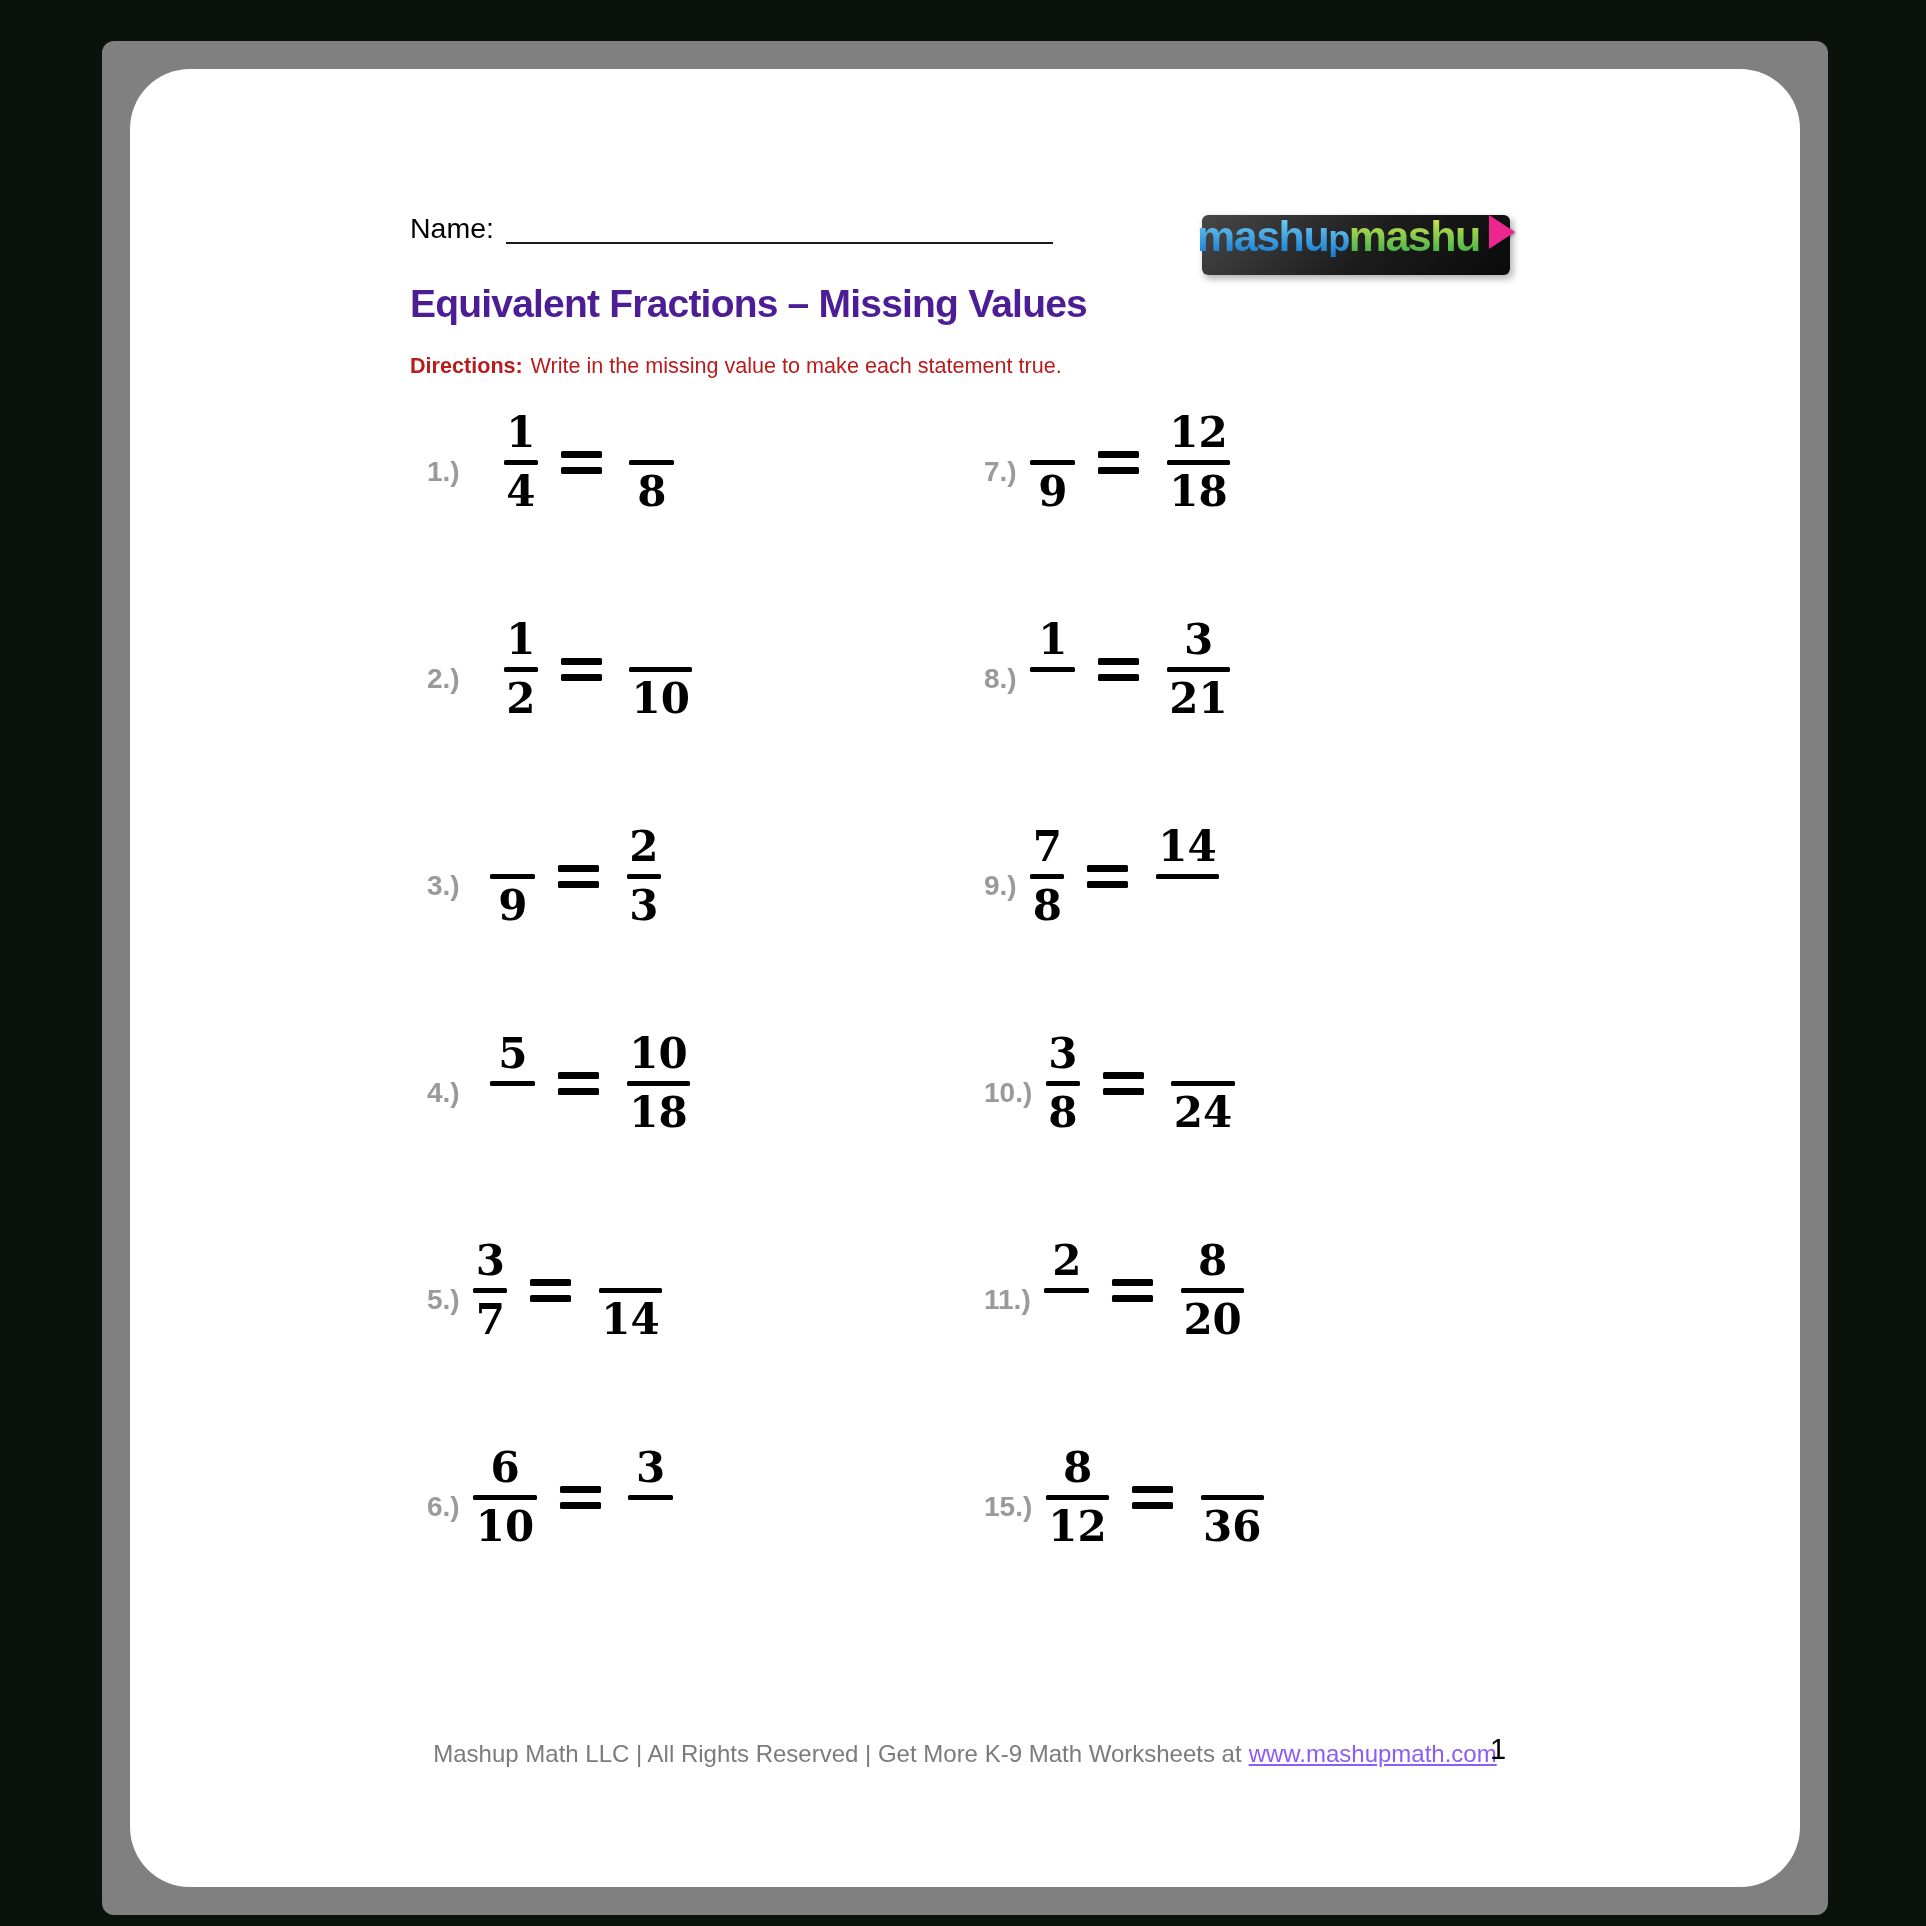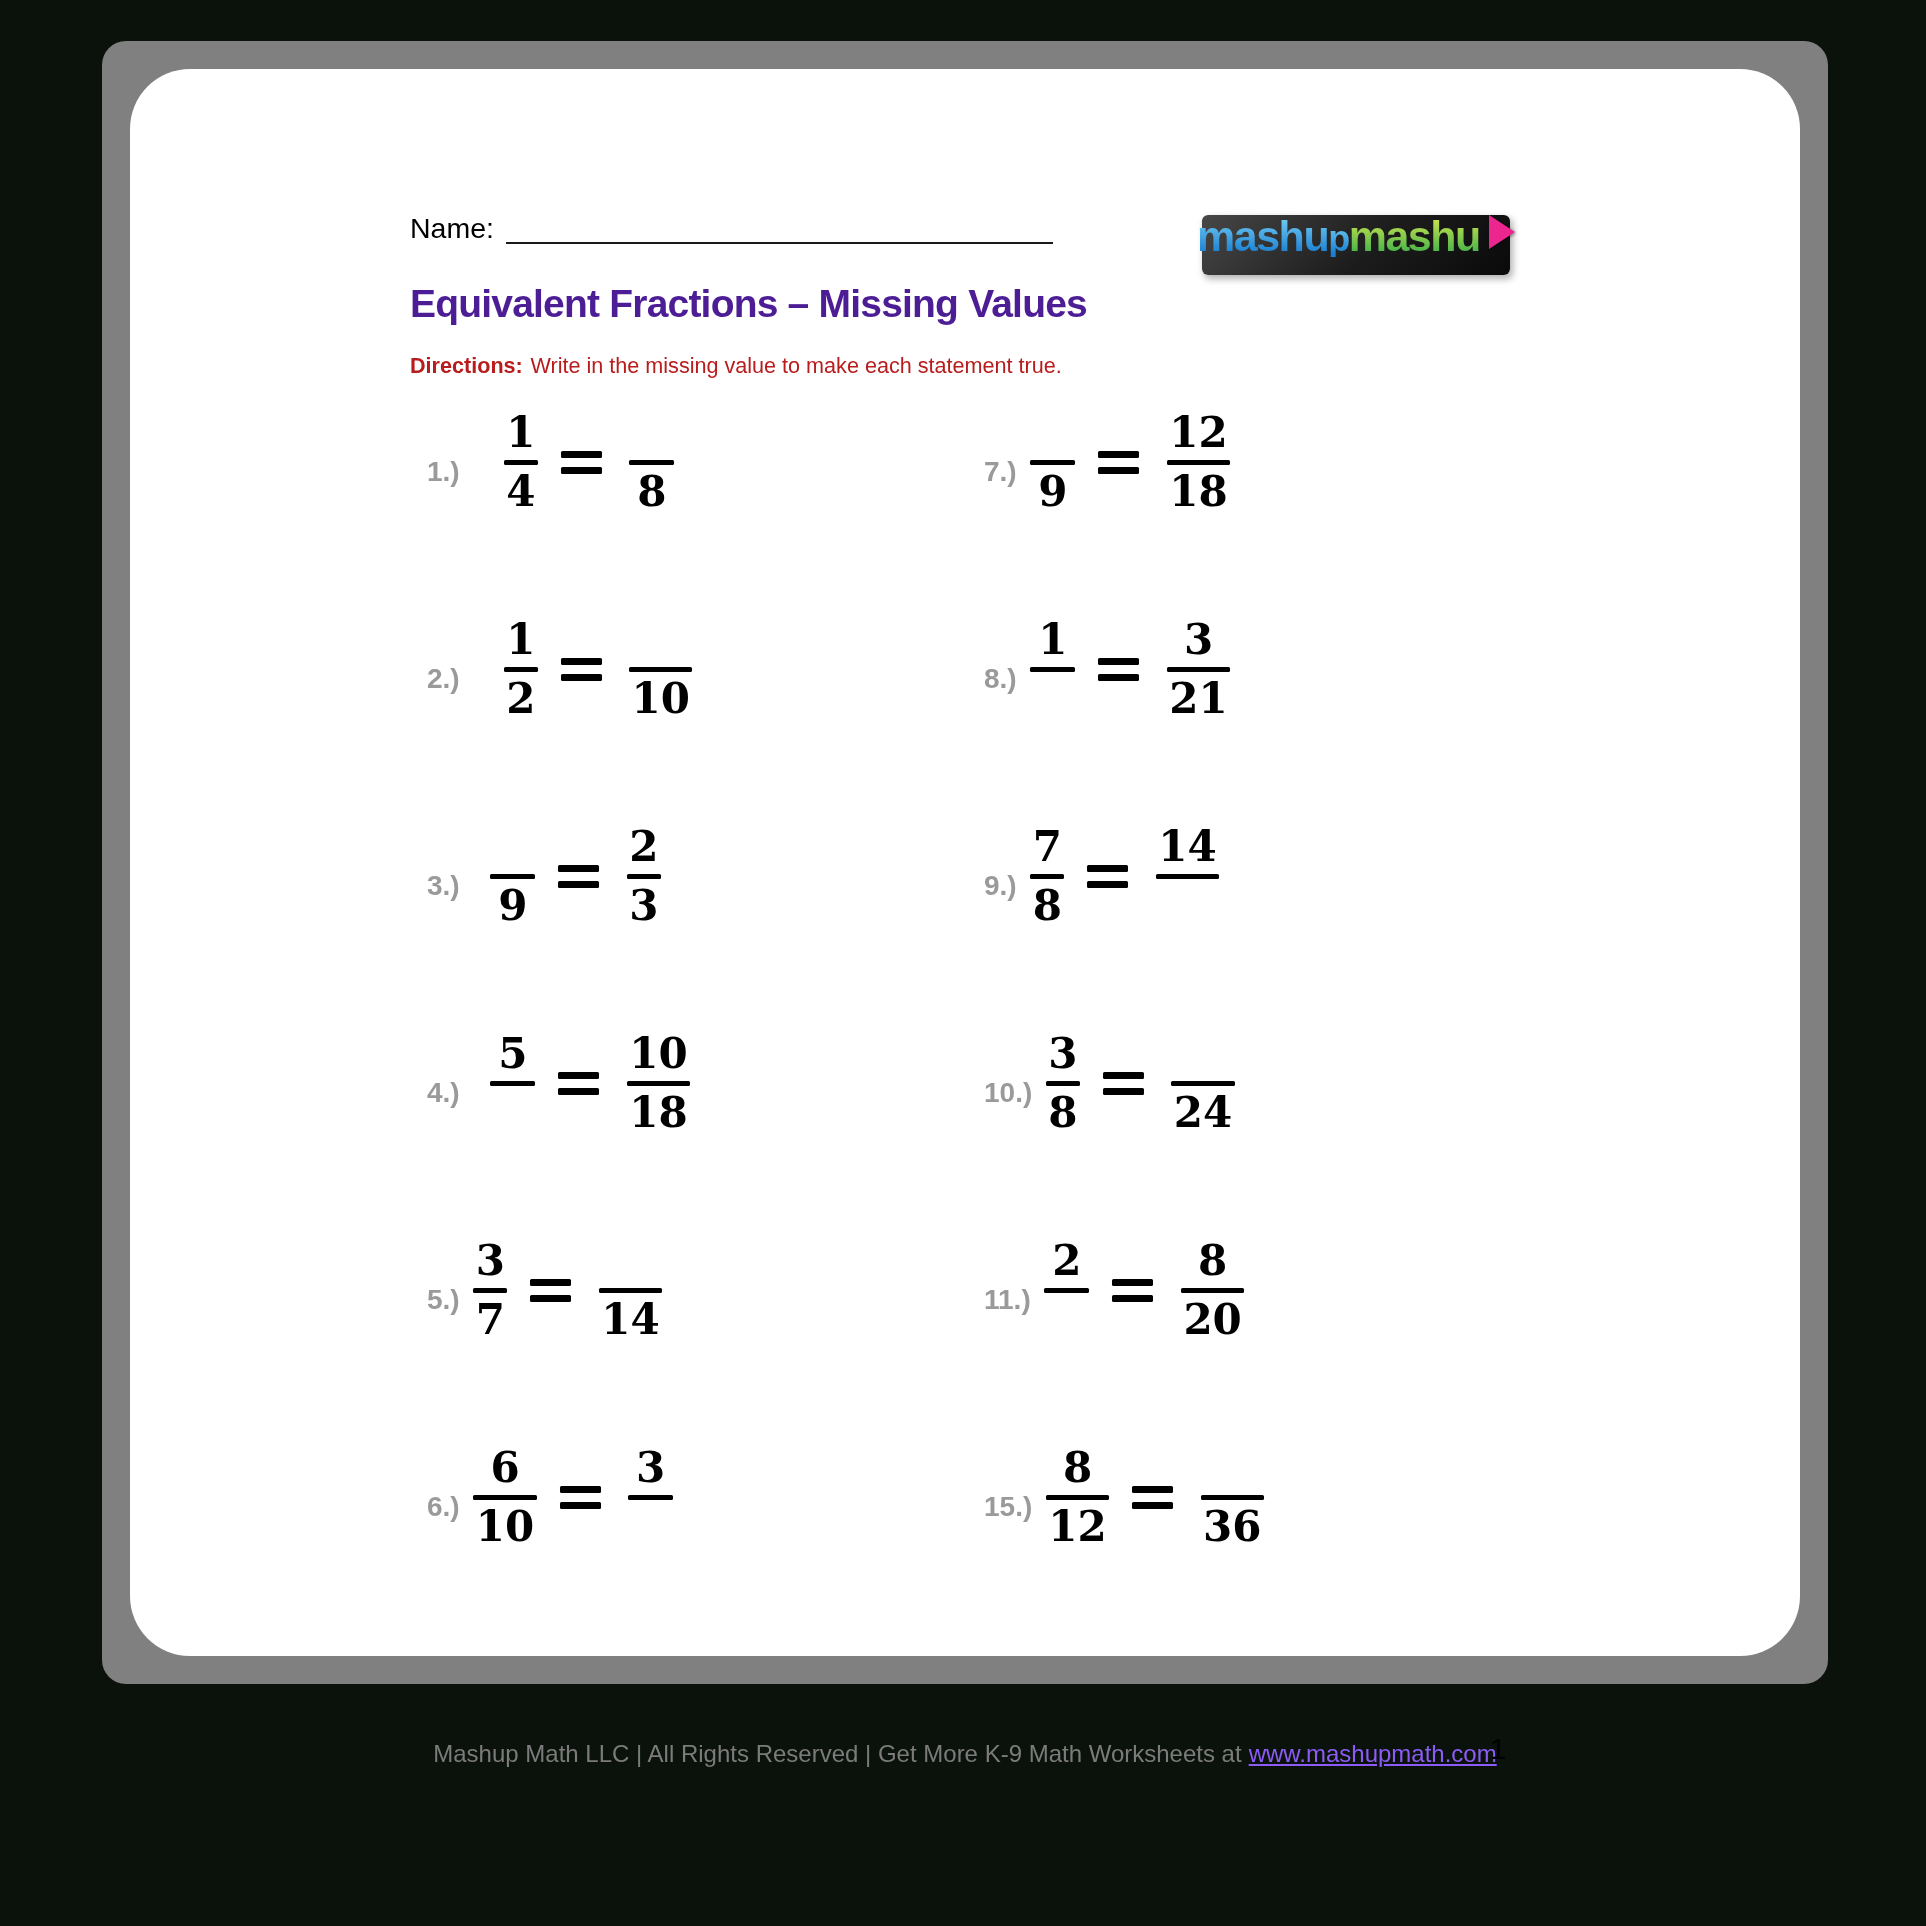--- a/index.html
+++ b/index.html
@@ -6,23 +6,23 @@
   html, body { margin: 0; padding: 0; }
   body {
     width: 1926px; height: 1926px;
     background: #0a120b;
     font-family: "Liberation Sans", sans-serif;
     position: relative;
     overflow: hidden;
   }
   .frame {
     position: absolute; left: 102px; top: 41px;
-    width: 1726px; height: 1643px;
+    width: 1726px; height: 1874px;
     background: #808080;
-    border-radius: 24px;
+    border-radius: 12px;
     padding: 28px;
   }
   .page {
     position: relative; width: 100%; height: 100%;
     background: #ffffff;
     border-radius: 60px;
   }
   
   .name-row {
     position: absolute; left: 280px; top: 143px;

